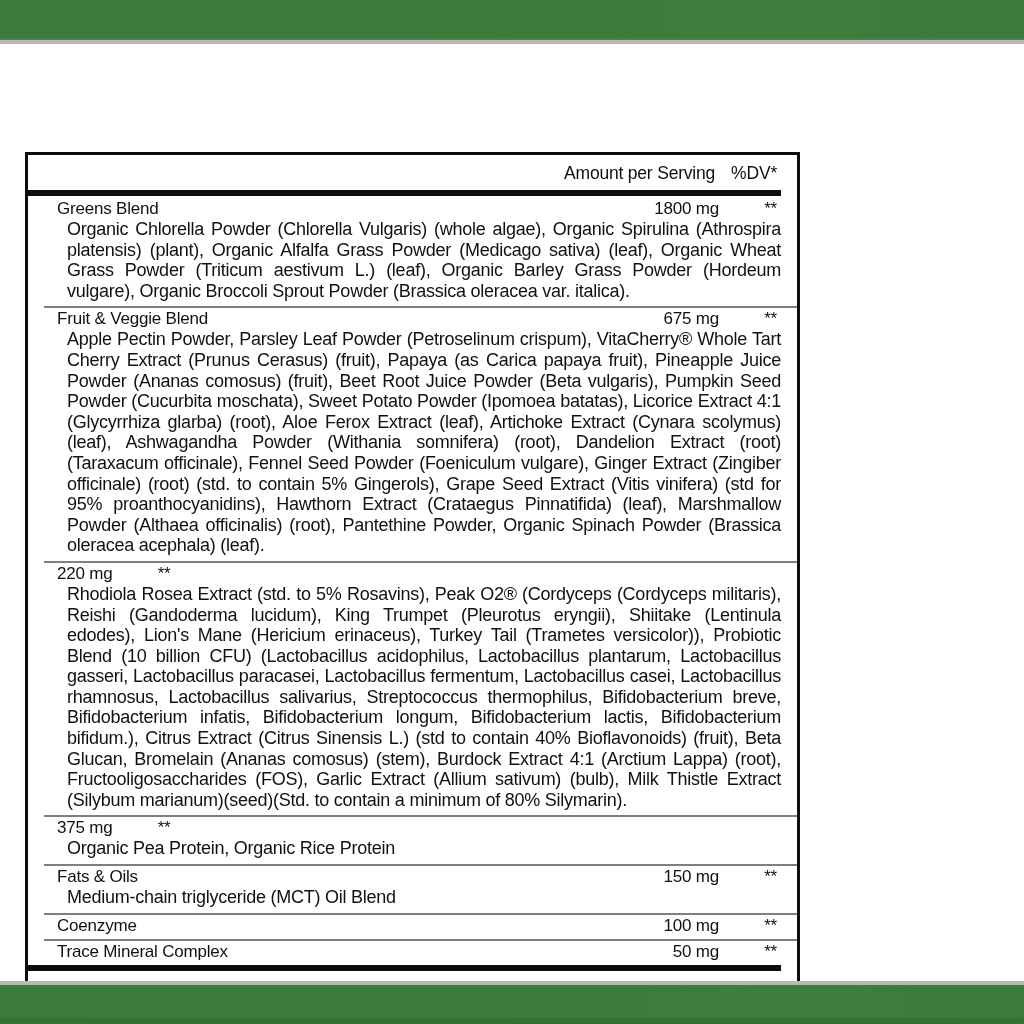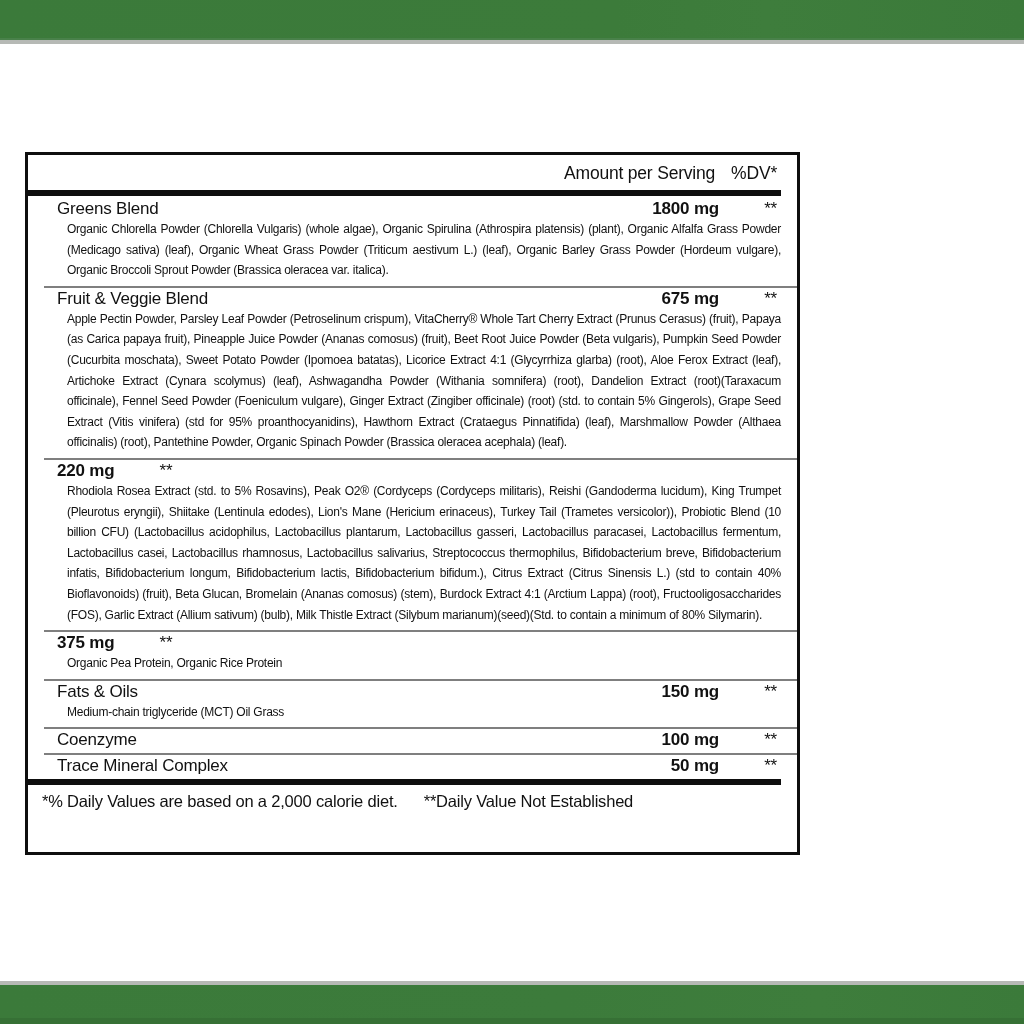--- a/index.html
+++ b/index.html
@@ -78,25 +78,25 @@
   }
   .section-head {
     display: flex;
     align-items: baseline;
     padding-left: 13px;
     font-size: 17px;
     letter-spacing: -0.2px;
     line-height: 21px;
   }
   .s-name { flex: 1 1 auto; }
-  .s-amount { flex: 0 0 auto; text-align: right; font-weight: bold; }
+  .s-amount { flex: 0 0 auto; text-align: right; }
   .s-dv { flex: 0 0 58px; text-align: right; padding-right: 20px; }
   .s-ing {
     margin: 0 16px 2px 23px;
-    font-size: 12px;
+    font-size: 18px;
     letter-spacing: -0.25px;
     line-height: 20.6px;
     text-align: justify;
   }
   .footnote {
     padding: 7px 12px 10px 14px;
     font-size: 16.5px;
     letter-spacing: -0.2px;
     white-space: nowrap;
   }
@@ -148,21 +148,21 @@
     </div>
     <div class="s-ing">Organic Pea Protein, Organic Rice Protein</div>
   </div>
 
   <div class="section with-divider">
     <div class="section-head">
       <span class="s-name">Fats &amp; Oils</span>
       <span class="s-amount">150 mg</span>
       <span class="s-dv">**</span>
     </div>
-    <div class="s-ing">Medium-chain triglyceride (MCT) Oil Grass</div>
+    <div class="s-ing">Medium-chain triglyceride (MCT) Oil Blend</div>
   </div>
 
   <div class="section with-divider">
     <div class="section-head">
       <span class="s-name">Coenzyme</span>
       <span class="s-amount">100 mg</span>
       <span class="s-dv">**</span>
     </div>
   </div>
 

